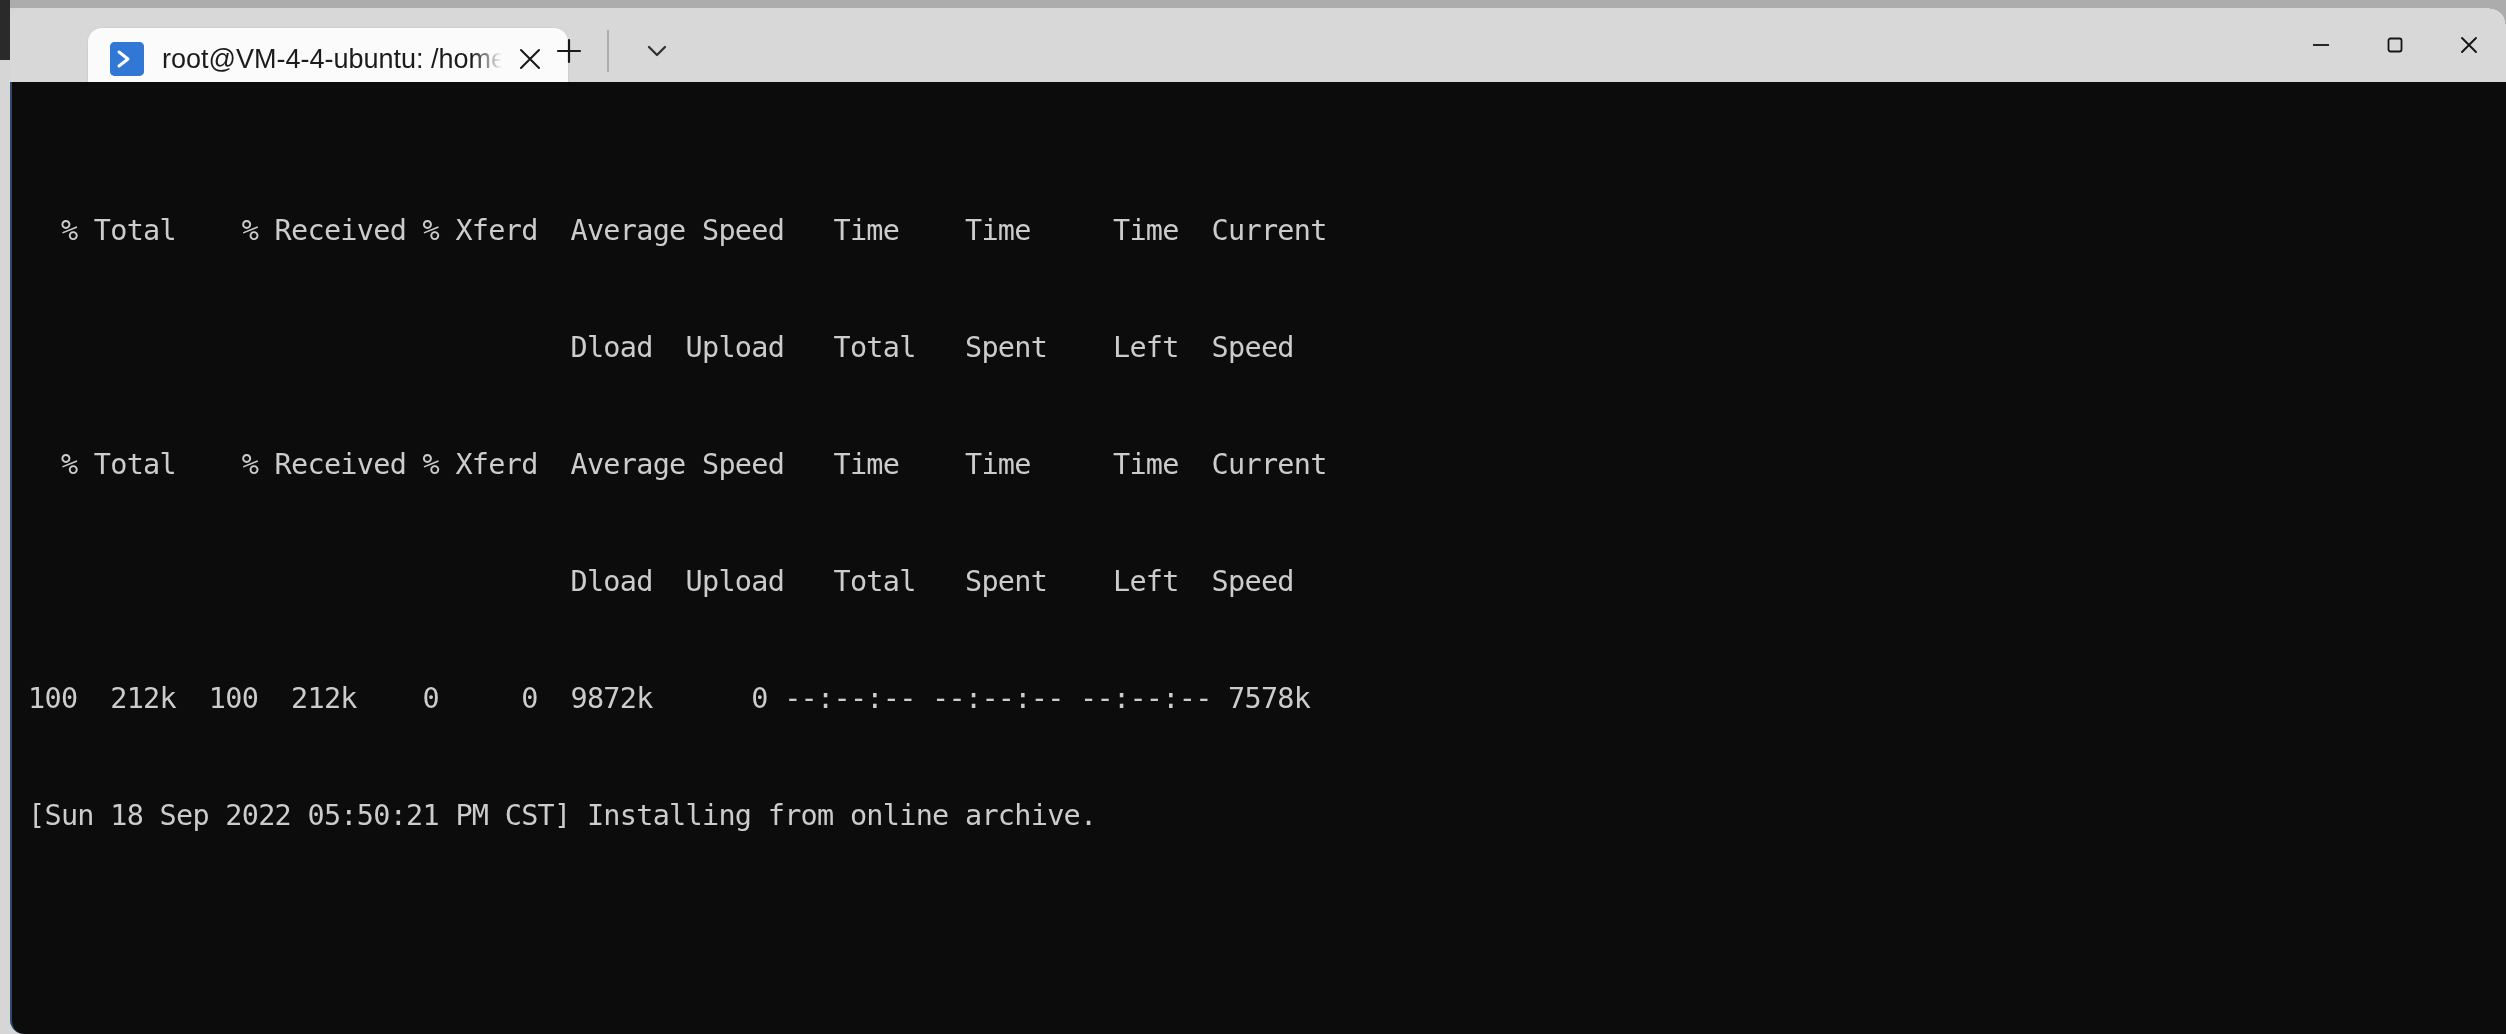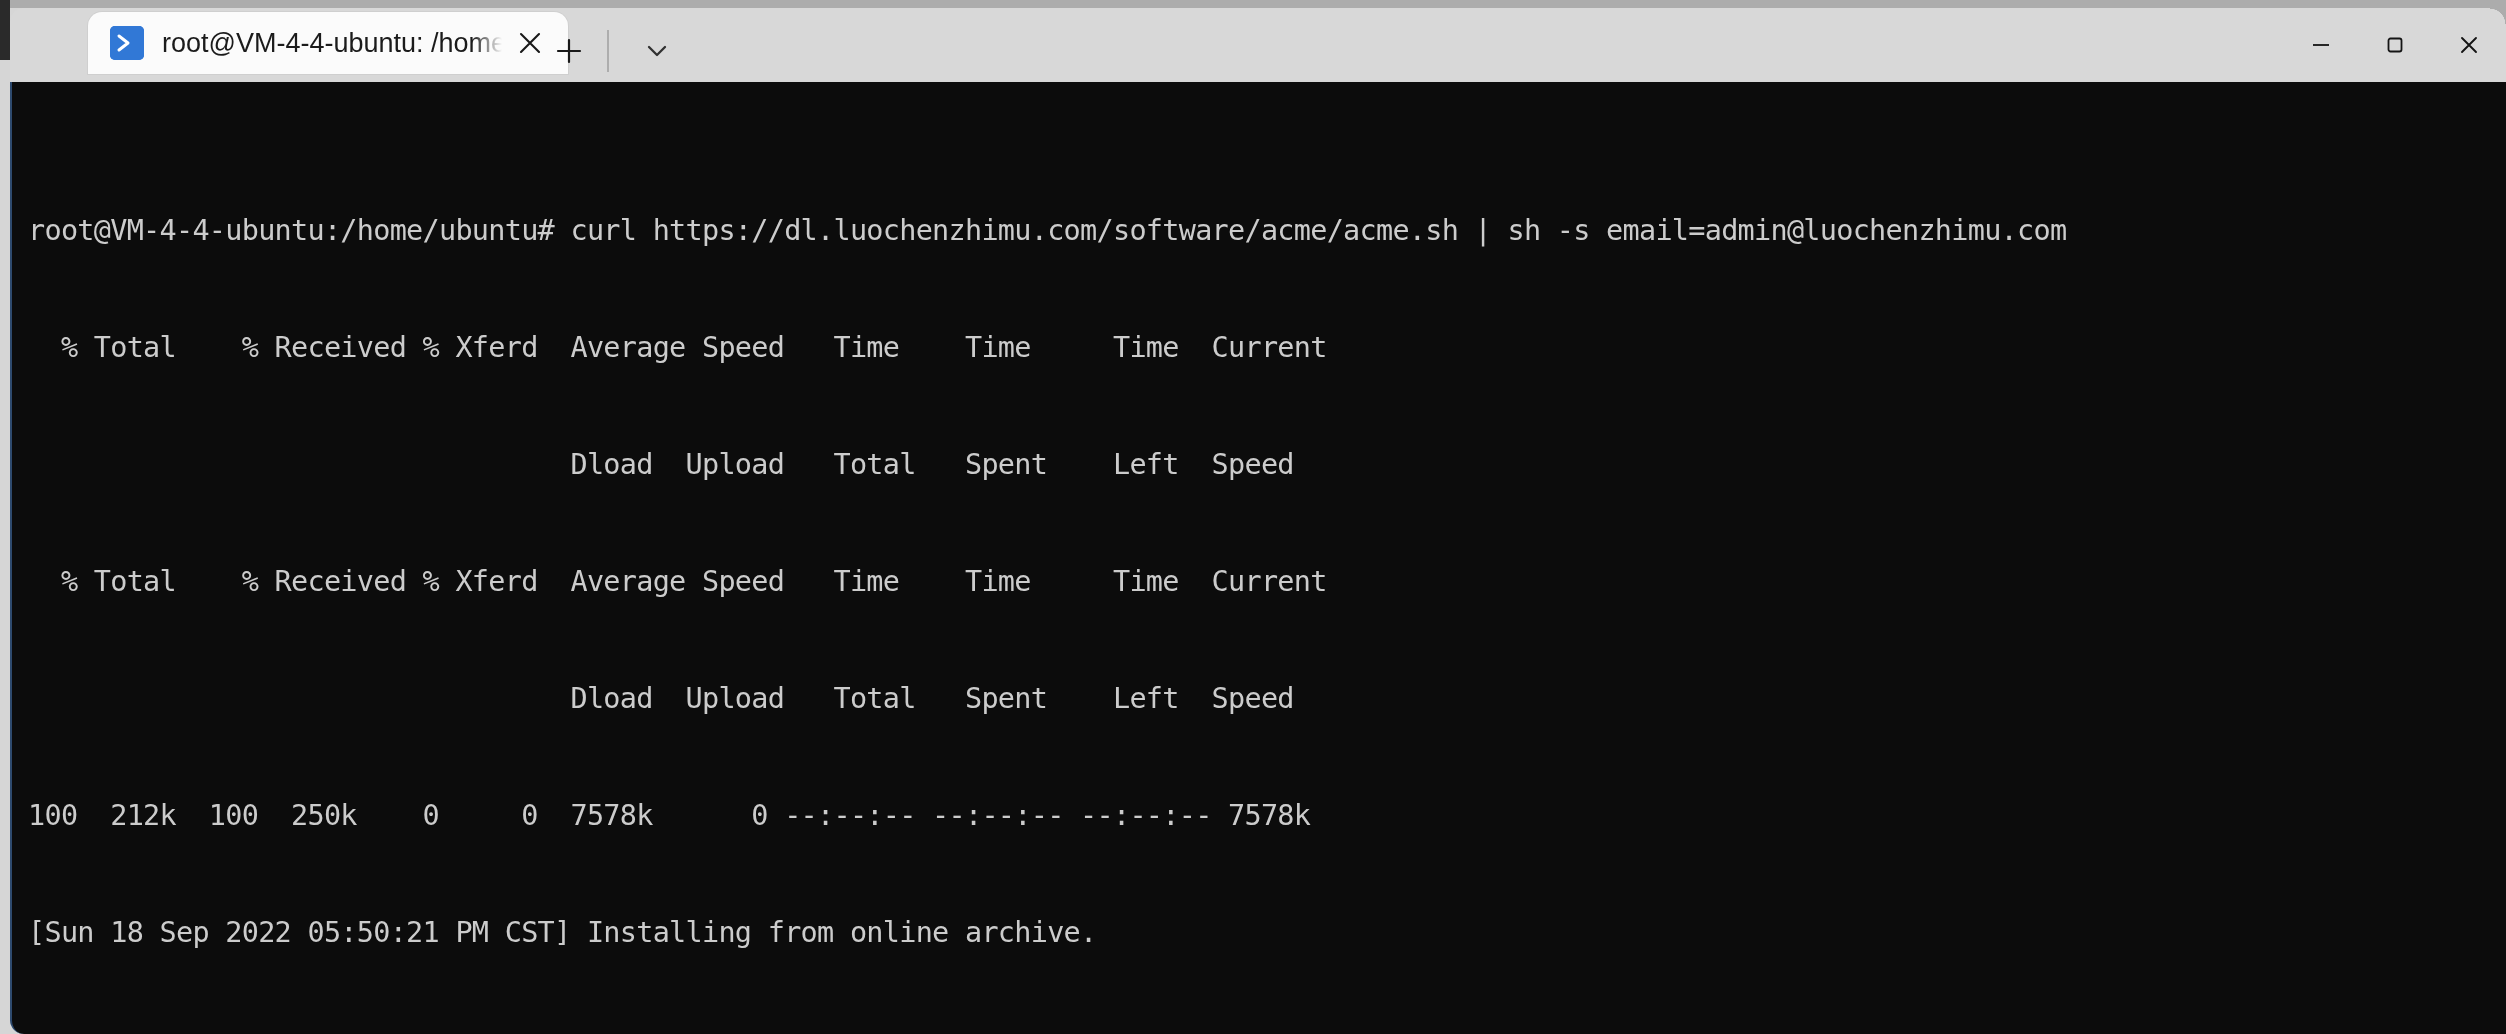--- a/index.html
+++ b/index.html
@@ -55,21 +55,21 @@
     position: absolute;
     left: 0;
     top: 0;
     height: 74px;
     width: 100%;
   }
 
   .tab {
     position: absolute;
     left: 78px;
-    top: 4px;
+    top: 20px;
     width: 480px;
     height: 62px;
     background: #fbfbfb;
     border-top-left-radius: 14px;
     border-top-right-radius: 14px;
     box-shadow: 0 0 0 1px rgba(0,0,0,0.04);
     display: flex;
     align-items: center;
     box-sizing: border-box;
     padding: 0 0 0 22px;
@@ -243,26 +243,25 @@
           <path d="M8 8 L22 22 M22 8 L8 22" stroke="#141414" stroke-width="1.9" stroke-linecap="round"></path>
         </svg>
       </div>
     </div>
     <div id="chrome-round-tr"></div>
   </div>
 
   <div id="terminal">
     <div id="terminal-body">
 
-      <div class="term-line">root@VM-4-4-ubuntu:/home/ubuntu# curl https://dl.luochenzhimu.com/software/acme/acme.sh | sh -s email=admin@luochenzhimu.com</div>
       <div class="term-line">  % Total    % Received % Xferd  Average Speed   Time    Time     Time  Current</div>
       <div class="term-line">                                 Dload  Upload   Total   Spent    Left  Speed</div>
       <div class="term-line">  % Total    % Received % Xferd  Average Speed   Time    Time     Time  Current</div>
       <div class="term-line">                                 Dload  Upload   Total   Spent    Left  Speed</div>
-      <div class="term-line">100  212k  100  250k    0     0  7578k      0 --:--:-- --:--:-- --:--:-- 7578k</div>
+      <div class="term-line">100  212k  100  212k    0     0  9872k      0 --:--:-- --:--:-- --:--:-- 7578k</div>
       <div class="term-line">[Sun 18 Sep 2022 05:50:21 PM CST] Installing from online archive.</div>
       
       
       
       
       
       
       
       
       

